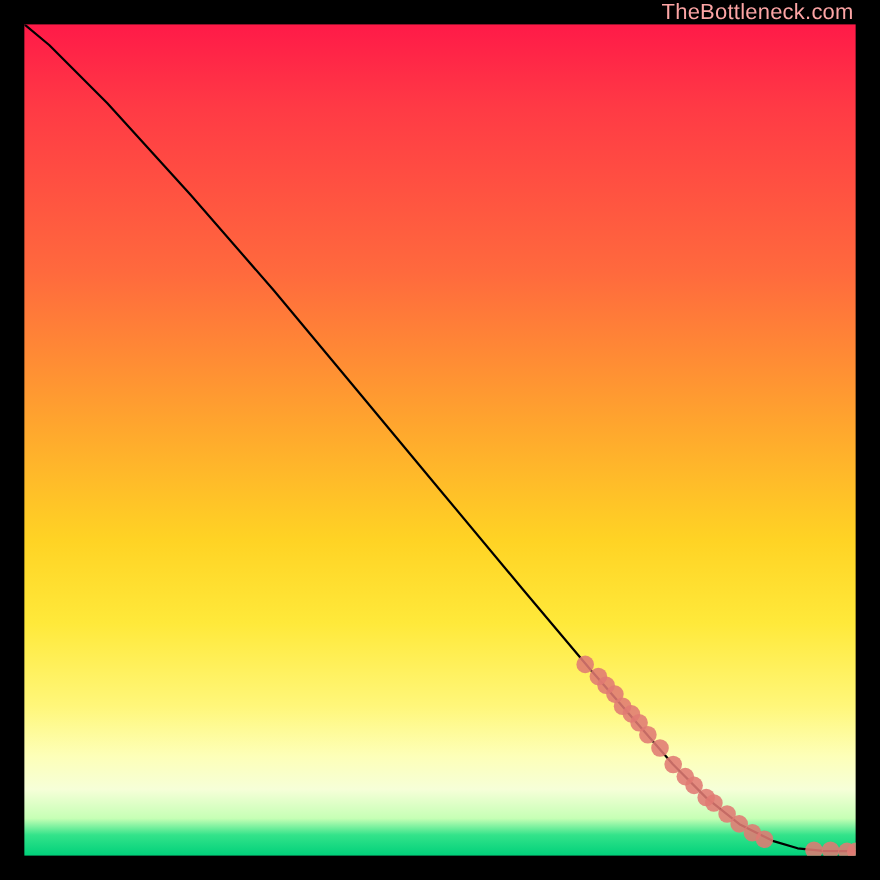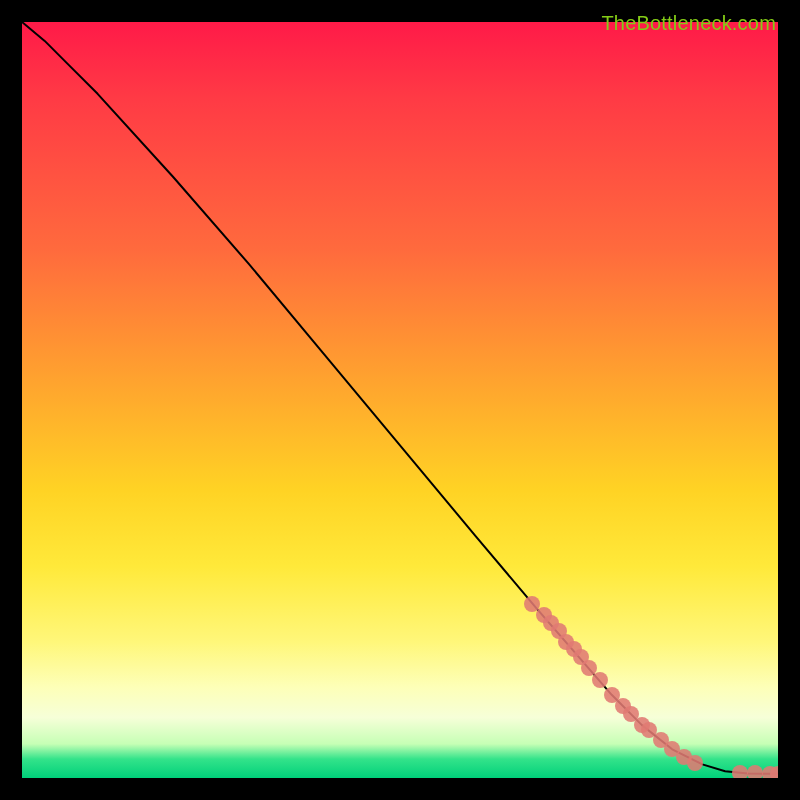--- a/index.html
+++ b/index.html
@@ -37,26 +37,26 @@
       #fff77a 82%,
       #fdffb8 88%,
       #f6ffd8 92%,
       #c6ffb5 95.5%,
       #33e38a 97.5%,
       #00d07a 100%
     );
   }
   .attribution {
     position: absolute;
-    top: 12px;
+    top: 0px;
     right: 24px;
     font-family: Arial, Helvetica, sans-serif;
     font-size: 20px;
     font-weight: 500;
-    color: #84cc16;
+    color: #fca5a5;
     letter-spacing: 0.2px;
     user-select: none;
   }
   svg.curve {
     position: absolute;
     inset: 0;
   }
   .dot {
     position: absolute;
     width: 16px;

